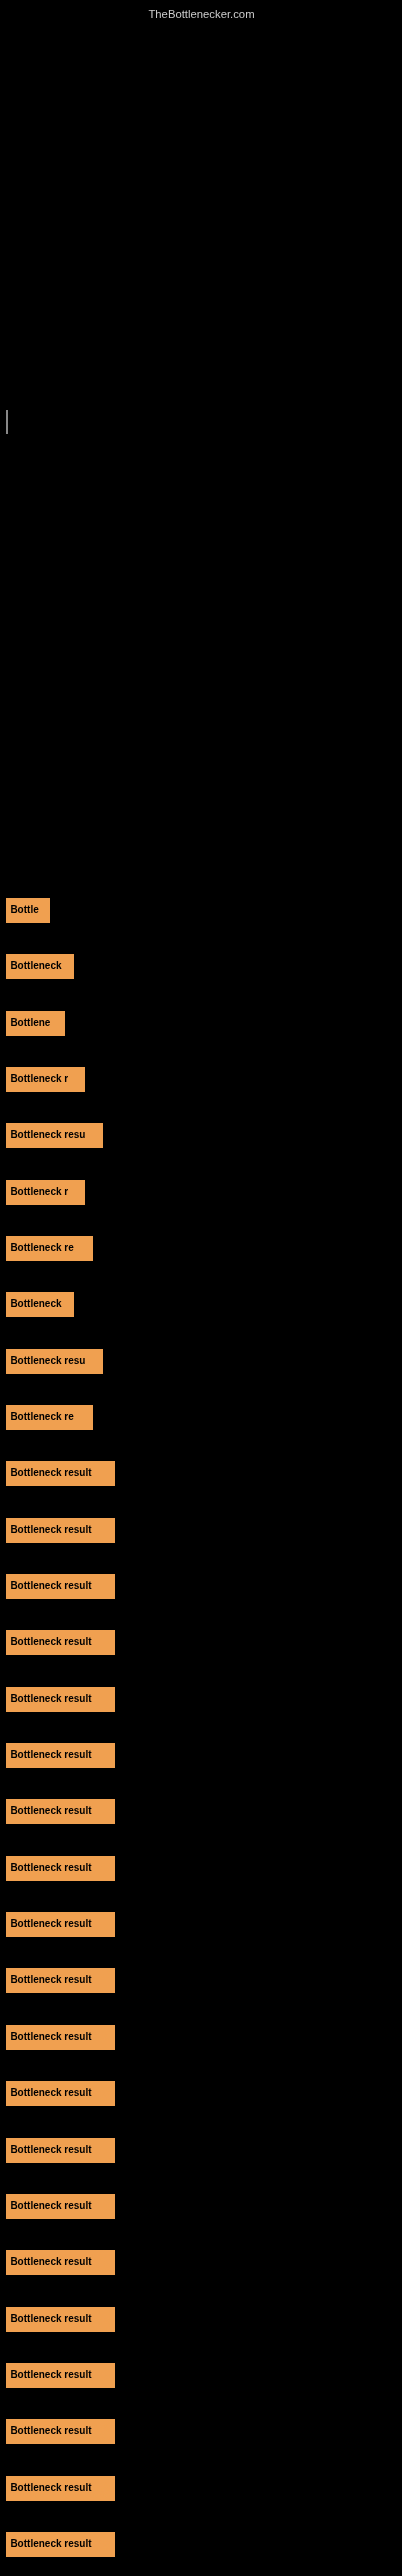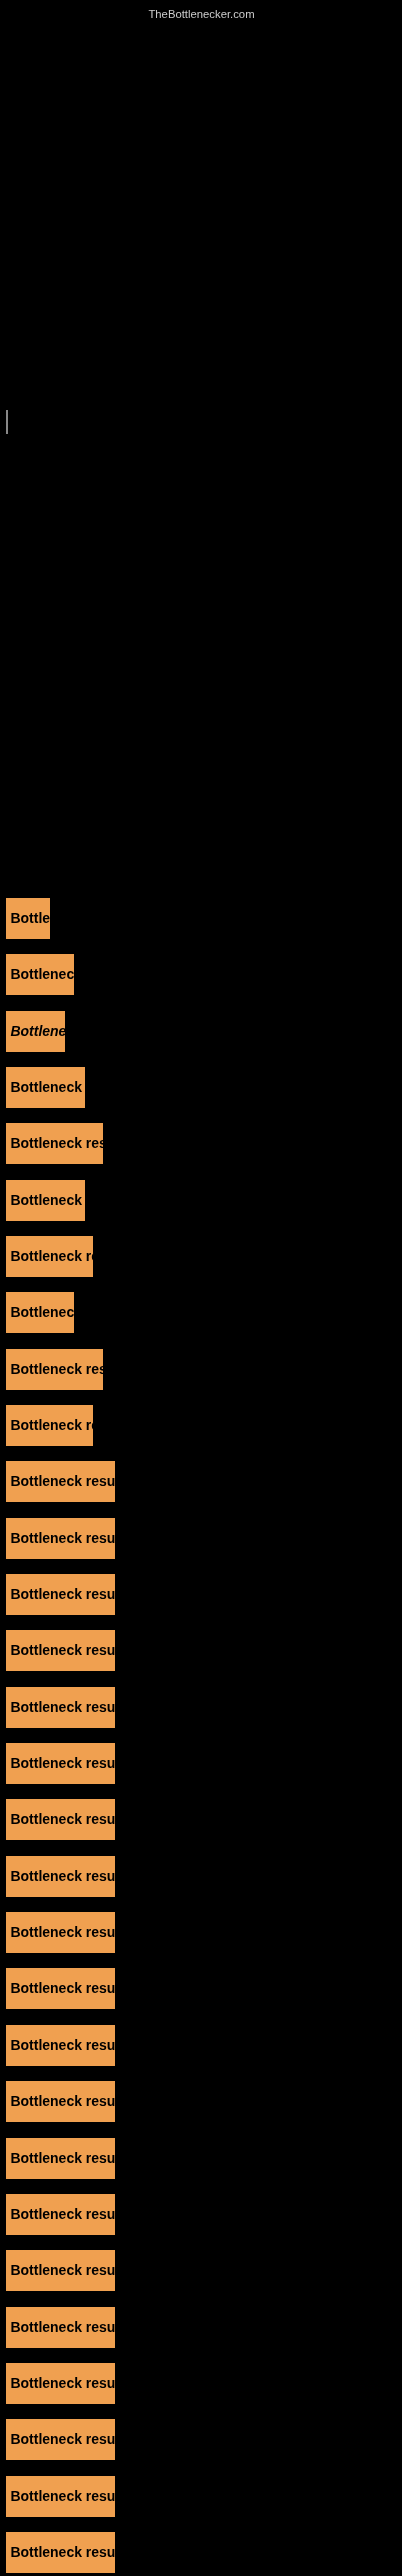--- a/index.html
+++ b/index.html
@@ -31,44 +31,44 @@
       position: absolute;
       left: 6.4px;
       top: 386px;
       width: 1.6px;
       height: 24px;
       background: #888;
     }
     .bottleneck-bar {
       background-color: #f0a050;
       color: #000;
-      font-size: 14px;
+      font-size: 10px;
       font-weight: bold;
-      padding: 13px 4px;
+      padding: 5px 4px;
       white-space: nowrap;
       display: inline-block;
       min-height: 14.5px;
       line-height: 14.5px;
     }
   </style>
 </head>
 <body>
 
 <div>
   <div class="site-title">TheBottlenecker.com</div>
 </div>
 
 <div class="chart-area">
   <div class="vertical-line"></div>
 </div>
 
 <div id="items-container" style="position:relative; height:1731px;">
 <div style="position: absolute; left: 6.4px; top: 455px;"><div class="bottleneck-bar" style="width: 44px;">Bottle</div></div>
     <div style="position: absolute; left: 6.4px; top: 511px;"><div class="bottleneck-bar" style="width: 68px;">Bottleneck</div></div>
-    <div style="position: absolute; left: 6.4px; top: 568px; font-style: italic;"><div class="bottleneck-bar" style="width: 59px;">Bottlene</div></div>
+    <div style="position: absolute; left: 6.4px; top: 568px;"><div class="bottleneck-bar" style="width: 59px;">Bottlene</div></div>
     <div style="position: absolute; left: 6.4px; top: 624px;"><div class="bottleneck-bar" style="width: 79px;">Bottleneck r</div></div>
     <div style="position: absolute; left: 6.4px; top: 680px;"><div class="bottleneck-bar" style="width: 97px;">Bottleneck resu</div></div>
     <div style="position: absolute; left: 6.4px; top: 737px;"><div class="bottleneck-bar" style="width: 79px;">Bottleneck r</div></div>
     <div style="position: absolute; left: 6.4px; top: 793px;"><div class="bottleneck-bar" style="width: 87px;">Bottleneck re</div></div>
     <div style="position: absolute; left: 6.4px; top: 849px;"><div class="bottleneck-bar" style="width: 68px;">Bottleneck</div></div>
     <div style="position: absolute; left: 6.4px; top: 906px;"><div class="bottleneck-bar" style="width: 97px;">Bottleneck resu</div></div>
     <div style="position: absolute; left: 6.4px; top: 962px;"><div class="bottleneck-bar" style="width: 87px;">Bottleneck re</div></div>
     <div style="position: absolute; left: 6.4px; top: 1018px;"><div class="bottleneck-bar" style="width: 109px;">Bottleneck result</div></div>
     <div style="position: absolute; left: 6.4px; top: 1075px;"><div class="bottleneck-bar" style="width: 109px;">Bottleneck result</div></div>
     <div style="position: absolute; left: 6.4px; top: 1131px;"><div class="bottleneck-bar" style="width: 109px;">Bottleneck result</div></div>

